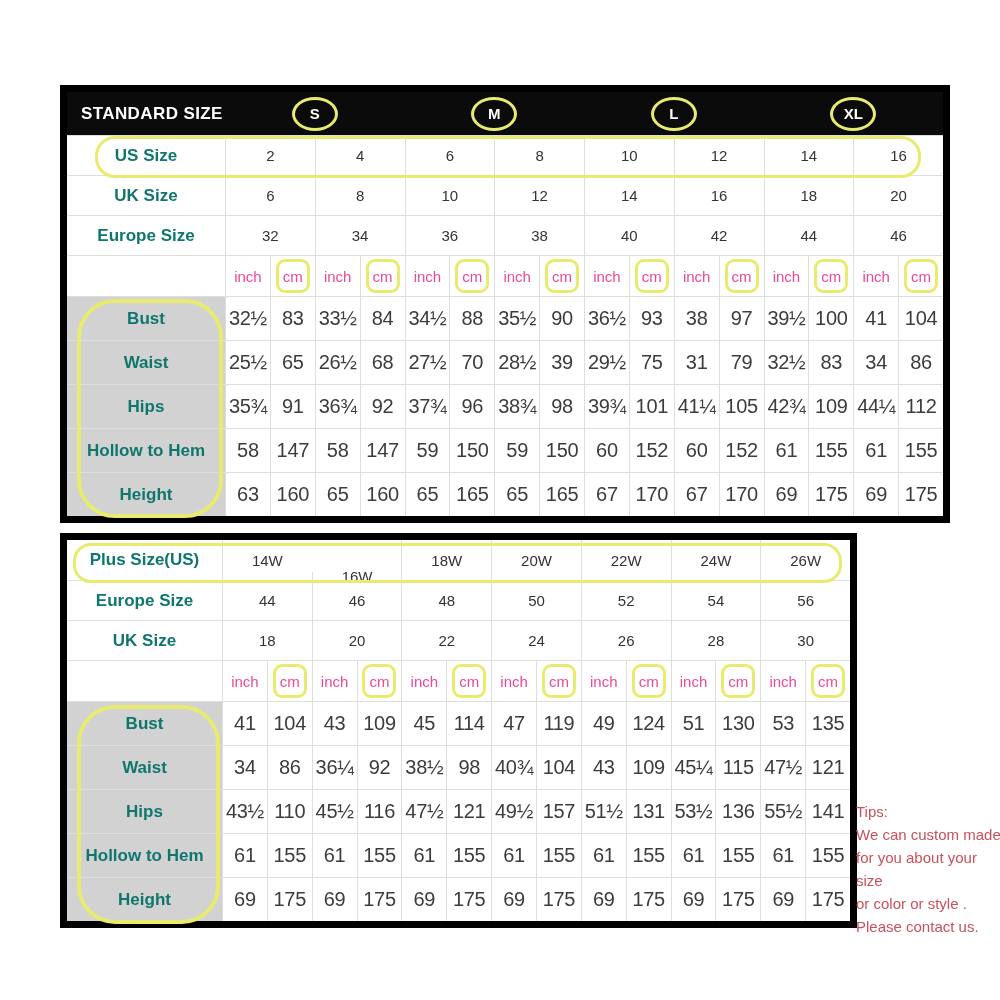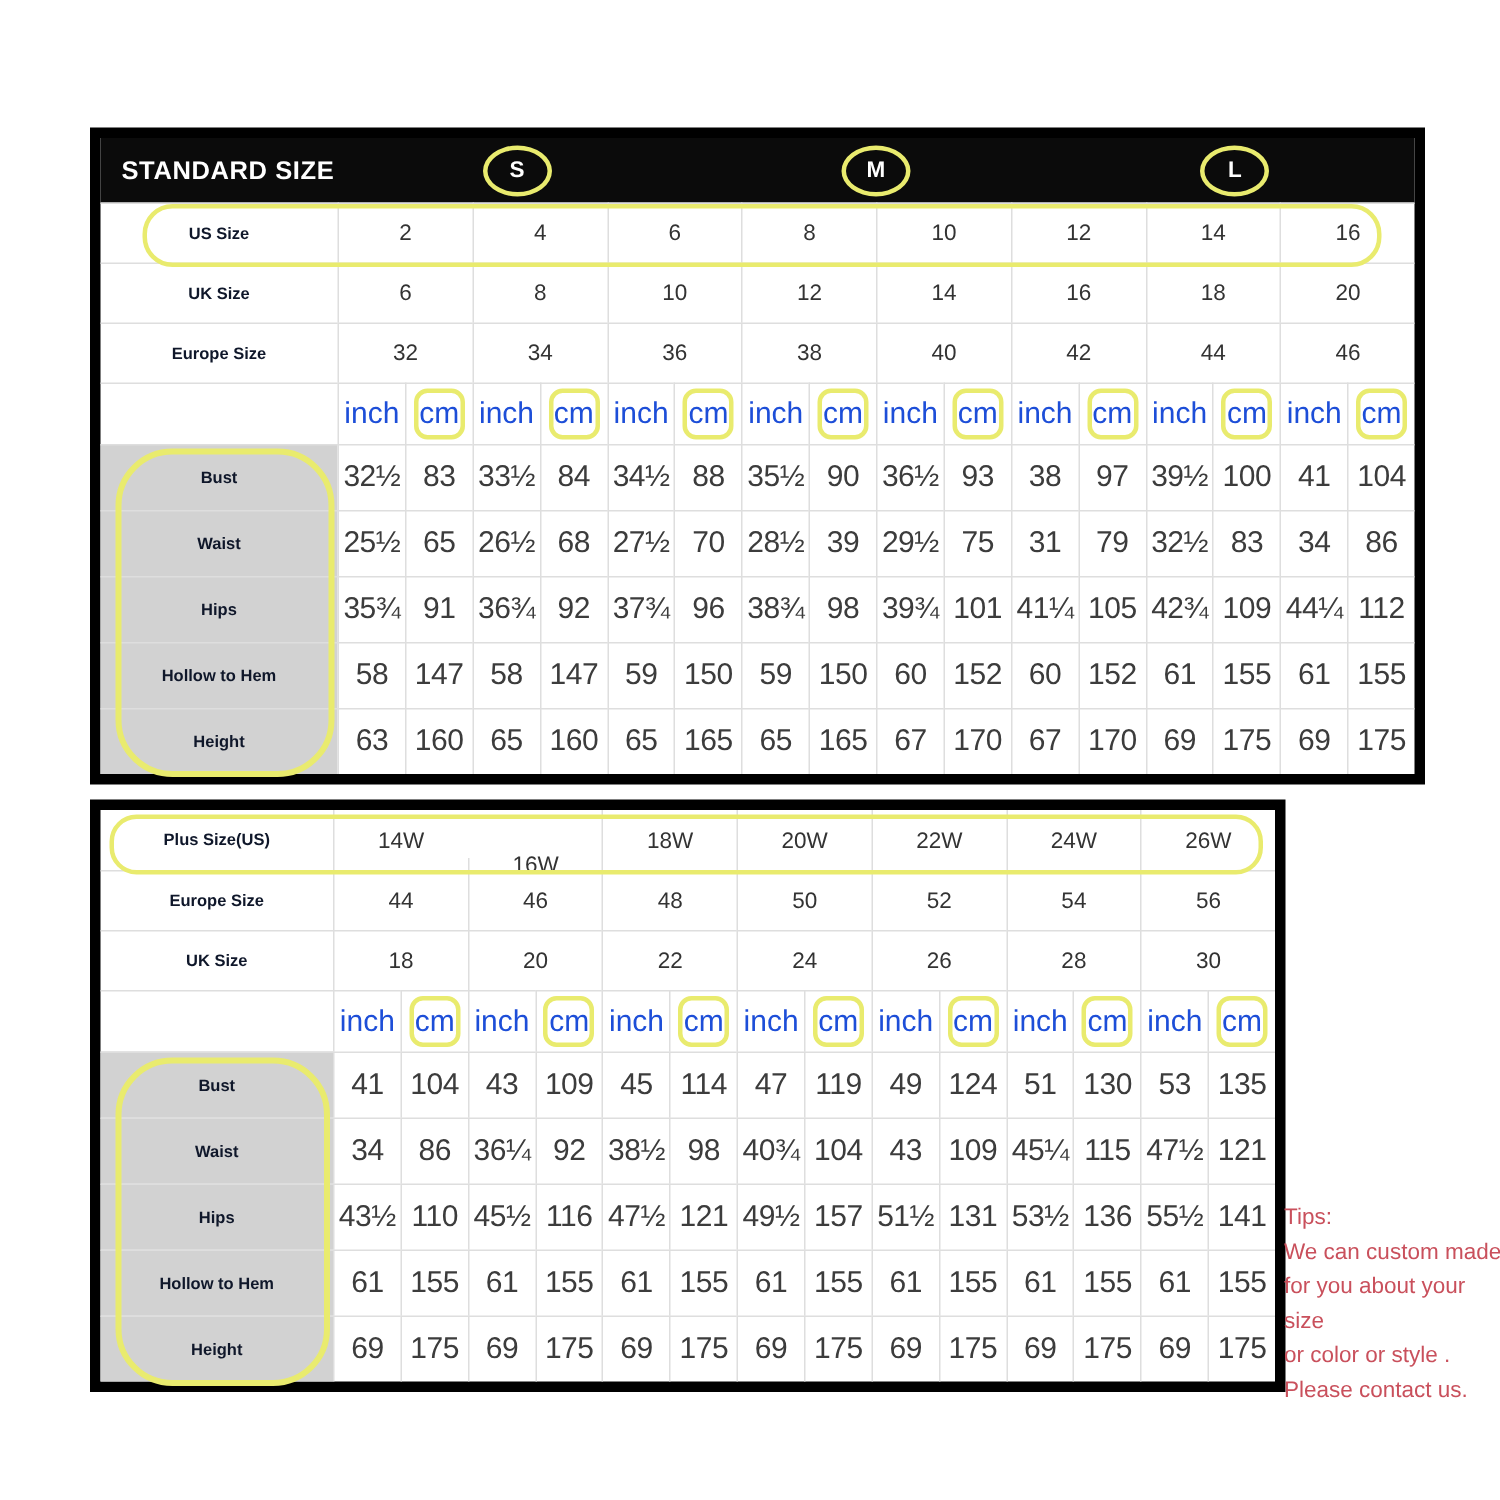--- a/index.html
+++ b/index.html
@@ -28,24 +28,24 @@
     color:#fff;font-weight:bold;font-size:15px;display:flex;align-items:center;justify-content:center;
     padding:0 5px;box-sizing:border-box;background:transparent;
   }
 
   
   .grid{display:grid;}
   #std .grid{grid-template-columns:158px repeat(16,1fr);grid-template-rows:repeat(3,40px) 41px repeat(5,44px);}
   #plus .grid{grid-template-columns:155px repeat(14,1fr);grid-template-rows:repeat(3,40px) 41px repeat(5,44px);}
   .cell{display:flex;align-items:center;justify-content:center;border-left:1px solid var(--line);border-top:1px solid var(--line);}
   .cell.lbl{border-left:none;}
-  .cell.bold{font-weight:bold;font-size:11px;color:#0f172a;}
+  .cell.bold{font-weight:bold;font-size:17px;color:#0f766e;}
   .cell.num{font-size:15px;color:#333;}
   .cell.big{font-size:20px;color:#3c3c3c;letter-spacing:-0.3px;}
-  .cell.unit{font-size:20px;color:#1d4ed8;}
+  .cell.unit{font-size:15px;color:#ec4899;}
   .cell.gray{background:var(--gray);}
   #plus .grid > .cell:nth-child(-n+8){border-top:none;}
 
   .cmbox{
     width:34px;height:34px;display:flex;align-items:center;justify-content:center;
     border:3px solid var(--yl);border-radius:9px;box-sizing:border-box;background:#fff;
   }
 
   
   .ov{position:absolute;border:3px solid var(--yl);pointer-events:none;background:transparent;}
@@ -67,20 +67,23 @@
       <div class="bar-title">STANDARD SIZE</div>
       <div class="bar-groups">
         <div class="bar-group">
           <span class="ellipse">S</span>
         </div>
         <div class="bar-group">
           <span class="ellipse">M</span>
         </div>
         <div class="bar-group">
           <span class="ellipse">L</span>
+        </div>
+        <div class="bar-group">
+          <span class="ellipse">XL</span>
         </div>
       </div>
     </div>
     <div class="grid" id="std-grid">
         <div class="cell lbl bold">US Size</div>
         <div class="cell num" style="grid-column: span 2;">2</div>
         <div class="cell num" style="grid-column: span 2;">4</div>
         <div class="cell num" style="grid-column: span 2;">6</div>
         <div class="cell num" style="grid-column: span 2;">8</div>
         <div class="cell num" style="grid-column: span 2;">10</div>

